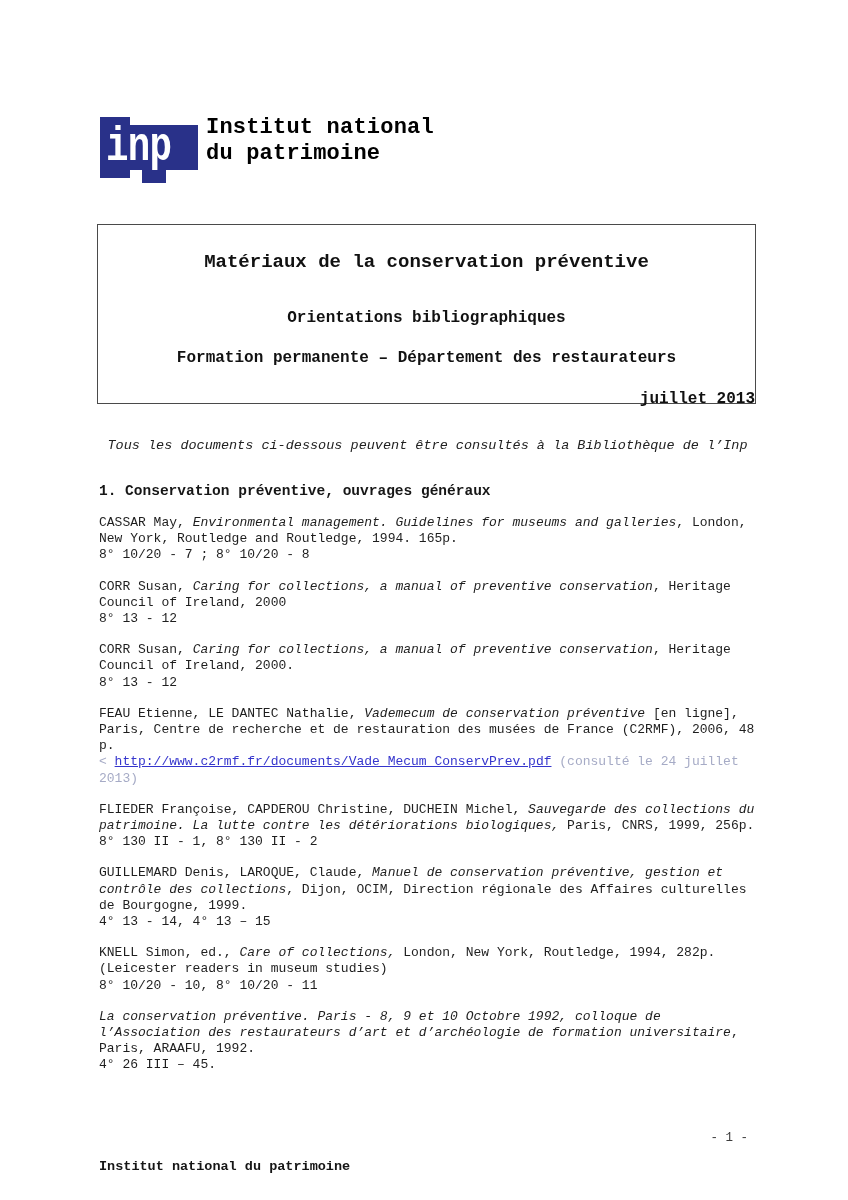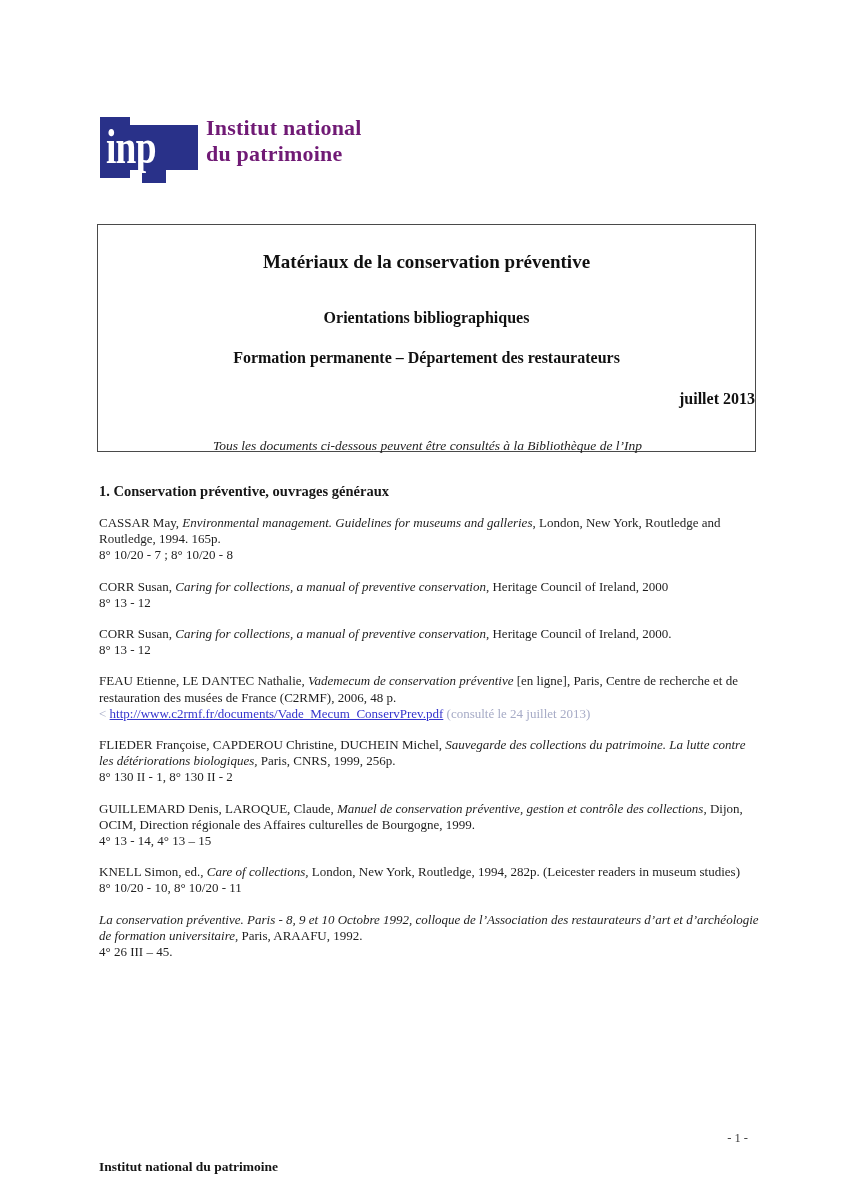--- a/index.html
+++ b/index.html
@@ -1,40 +1,40 @@
 <!DOCTYPE html>
 <html><head>
 <meta charset="utf-8">
 <style>
   html, body { margin:0; padding:0; background:#ffffff; }
   .page {
     position:relative; width:848px; height:1200px; background:#ffffff;
-    font-family:Liberation Serif, serif; color:#1e1e1e; overflow:hidden;
+    font-family:Liberation Mono, monospace; color:#1e1e1e; overflow:hidden;
   }
 
   
   .logo { position:absolute; left:100px; top:112px; width:460px; height:78px; }
   .logo-shape { position:absolute; background:#293189; }
   .logo-r1 { left:0px;  top:5px;  width:30px; height:61px; }
   .logo-r2 { left:14px; top:13px; width:84px; height:45px; }
   .logo-r3 { left:42px; top:58px; width:24px; height:13px; }
   .logo-mark {
     position:absolute; left:6px; top:11px; color:#ffffff;
     font-size:48px; line-height:48px; font-weight:bold;
     transform:scale(0.78,1); transform-origin:0 0; letter-spacing:-1px;
   }
   .org-name {
-    position:absolute; left:106px; top:3px; color:#701a75;
+    position:absolute; left:106px; top:3px; color:#000000;
     font-size:22px; line-height:26px; font-weight:bold; letter-spacing:0.2px;
     white-space:nowrap;
   }
 
   
   .title-box {
-    position:absolute; left:97px; top:224px; width:659px; height:228px;
+    position:absolute; left:97px; top:224px; width:659px; height:180px;
     border:1px solid #4a4a4a; box-sizing:border-box; text-align:center; color:#111111;
   }
   .tb-line { font-weight:bold; white-space:nowrap; }
   .tb1 { margin-top:26px; font-size:19px; }
   .tb2 { margin-top:36px; font-size:16px; }
   .tb3 { margin-top:22px; font-size:16px;text-align:center; }
   .tb4 { margin-top:23px; font-size:16px;text-align:right; }
 
   
   .note {

